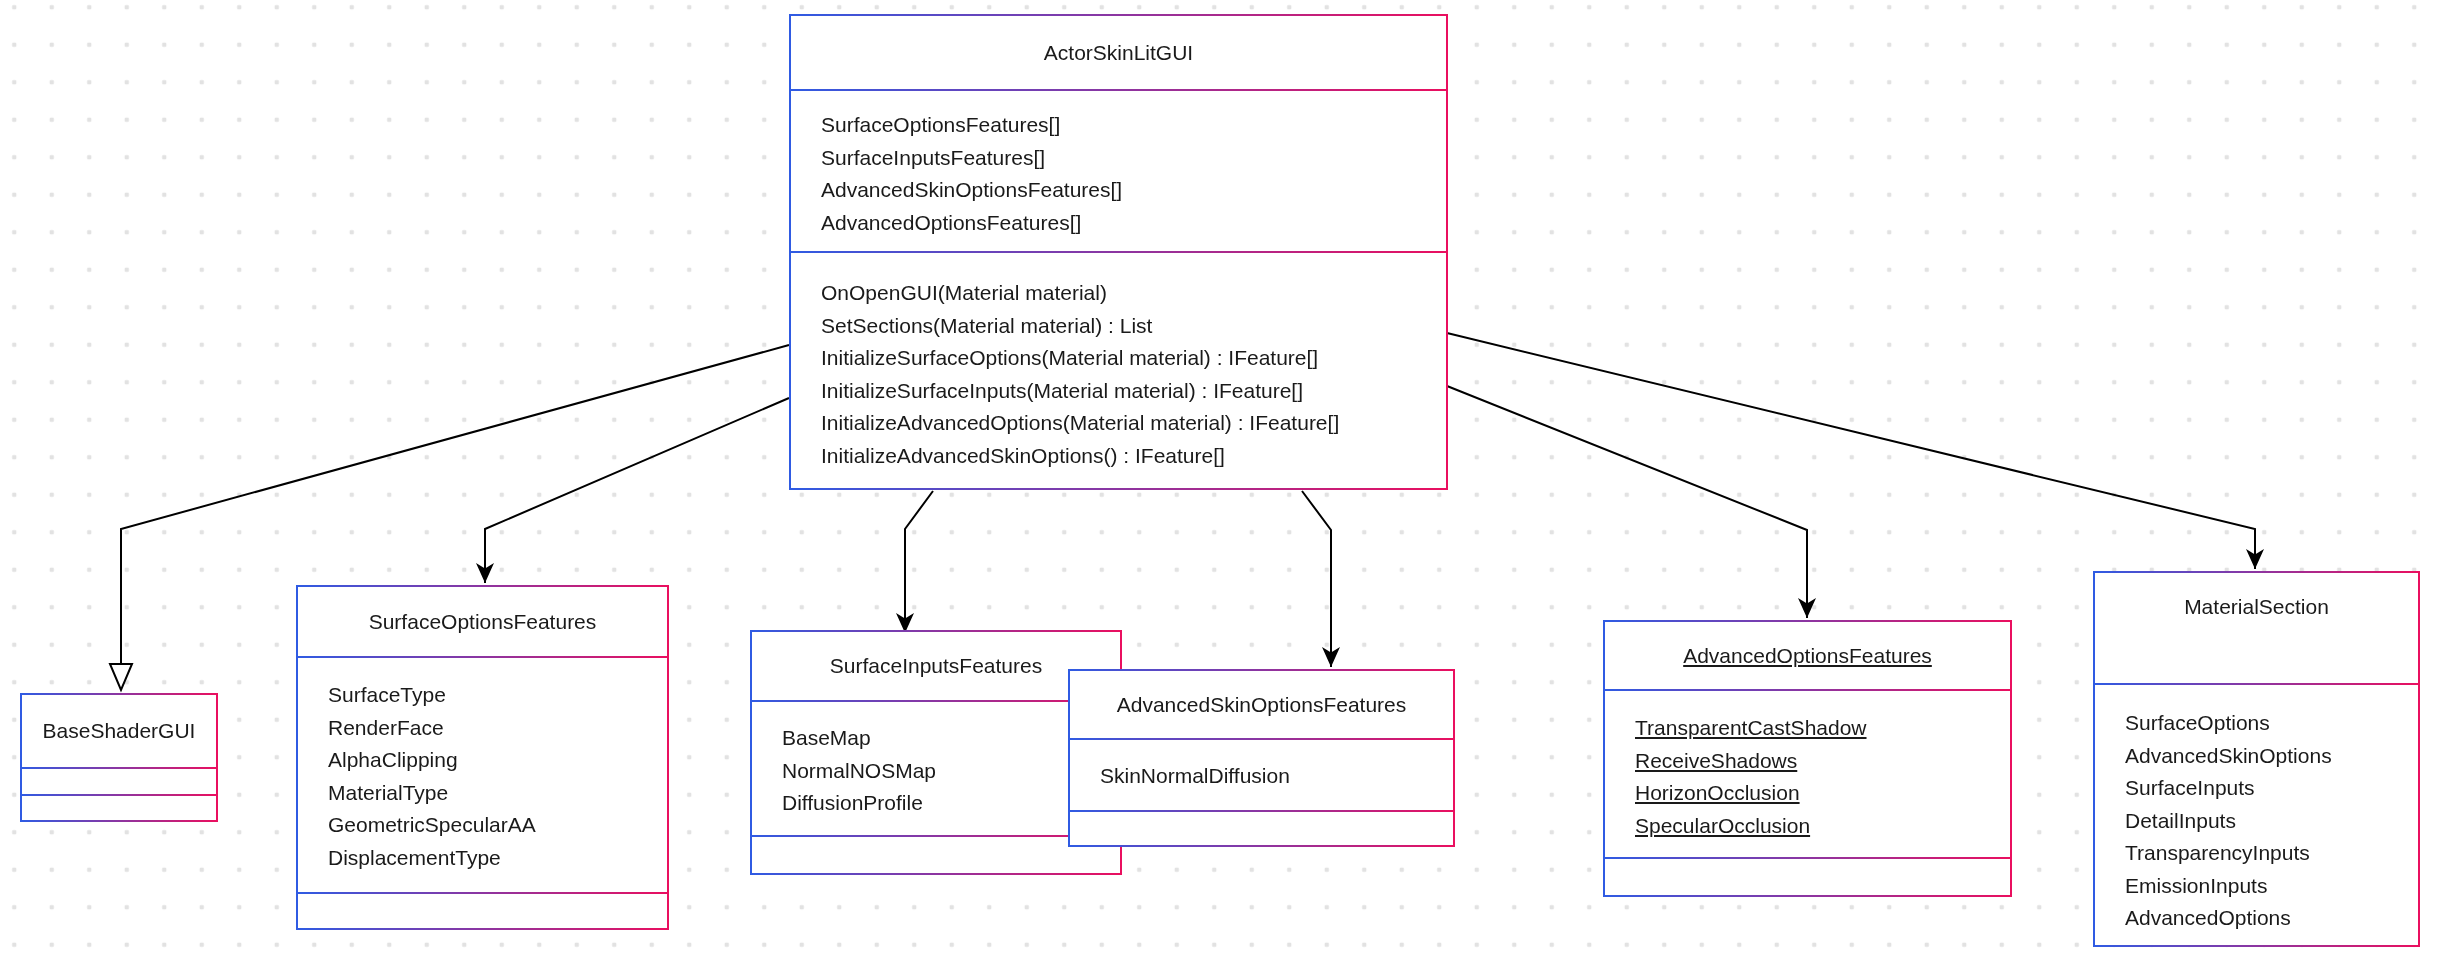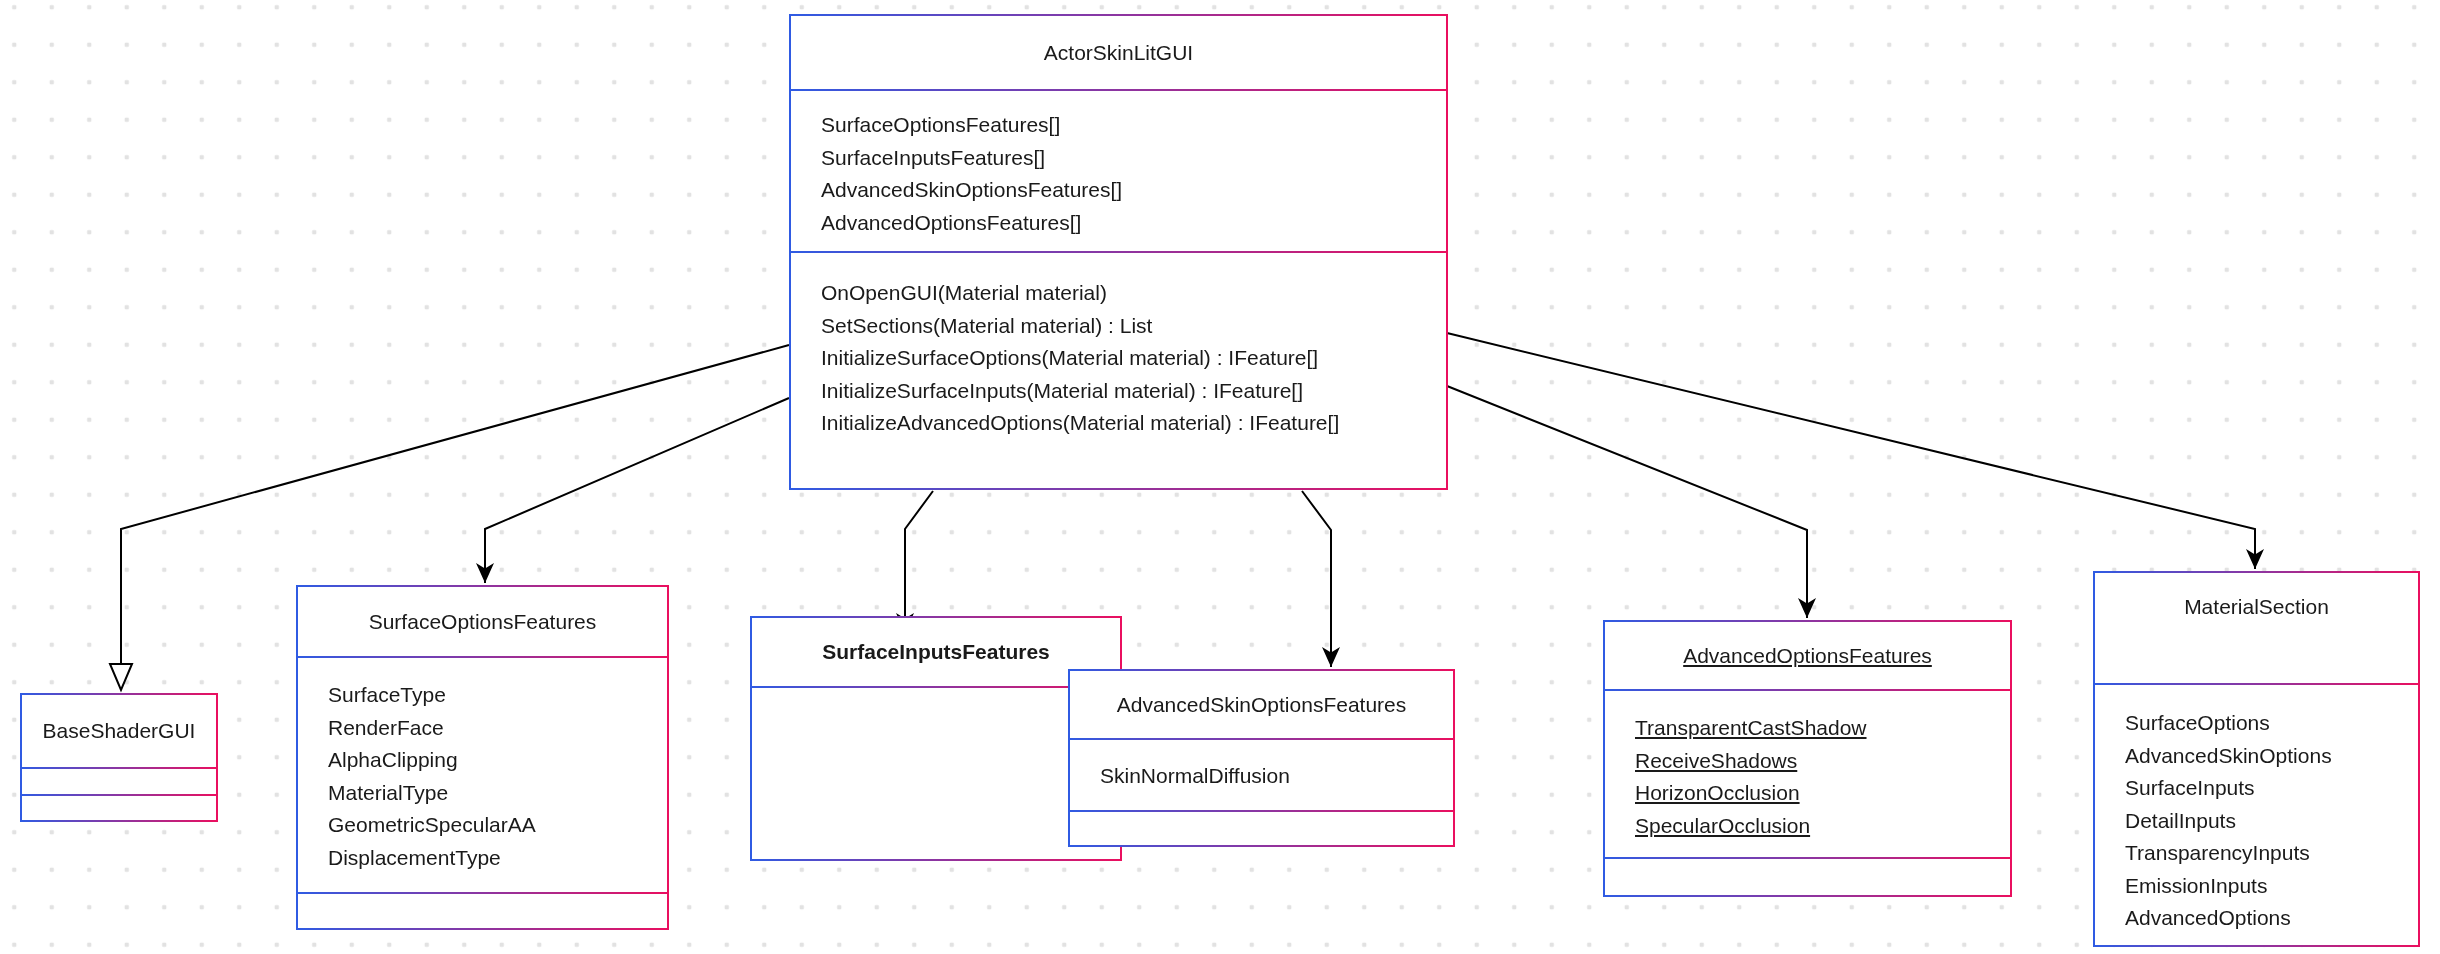--- a/index.html
+++ b/index.html
@@ -97,20 +97,21 @@
       <div class="ln">SurfaceInputsFeatures[]</div>
       <div class="ln">AdvancedSkinOptionsFeatures[]</div>
       <div class="ln">AdvancedOptionsFeatures[]</div>
     </div>
     <div class="cmp body empty" style="padding-top:24px;">
       <div class="ln">OnOpenGUI(Material material)</div>
       <div class="ln">SetSections(Material material) : List</div>
       <div class="ln">InitializeSurfaceOptions(Material material) : IFeature[]</div>
       <div class="ln">InitializeSurfaceInputs(Material material) : IFeature[]</div>
       <div class="ln">InitializeAdvancedOptions(Material material) : IFeature[]</div>
+      <div class="ln">InitializeAdvancedSkinOptions() : IFeature[]</div>
     </div>
   </div>
 
   <div class="cls" style="left:20px; top:693px; width:198px; height:129px;border-radius:14px;">
     <div class="cmp title" style="height:72px;">BaseShaderGUI</div>
     <div class="cmp empty-fixed" style="height:27px;"></div>
     <div class="cmp empty"></div>
   </div>
 
   <div class="cls" style="left:296px; top:585px; width:373px; height:345px;justify-content:flex-end;">
@@ -119,22 +120,27 @@
       <div class="ln">SurfaceType</div>
       <div class="ln">RenderFace</div>
       <div class="ln">AlphaClipping</div>
       <div class="ln">MaterialType</div>
       <div class="ln">GeometricSpecularAA</div>
       <div class="ln">DisplacementType</div>
     </div>
     <div class="cmp empty"></div>
   </div>
 
-  <div class="cls" style="left:750px; top:616px; width:372px; height:245px;font-weight:bold;">
+  <div class="cls" style="left:750px; top:630px; width:372px; height:245px;">
     <div class="cmp title" style="height:68px;">SurfaceInputsFeatures</div>
+    <div class="cmp body" style="height:135px; padding-top:20px;">
+      <div class="ln">BaseMap</div>
+      <div class="ln">NormalNOSMap</div>
+      <div class="ln">DiffusionProfile</div>
+    </div>
     <div class="cmp empty"></div>
   </div>
 
   <div class="cls" style="left:1068px; top:669px; width:387px; height:178px;">
     <div class="cmp title" style="height:67px;">AdvancedSkinOptionsFeatures</div>
     <div class="cmp body" style="height:72px; padding-top:20px;">
       <div class="ln">SkinNormalDiffusion</div>
     </div>
     <div class="cmp empty"></div>
   </div>

